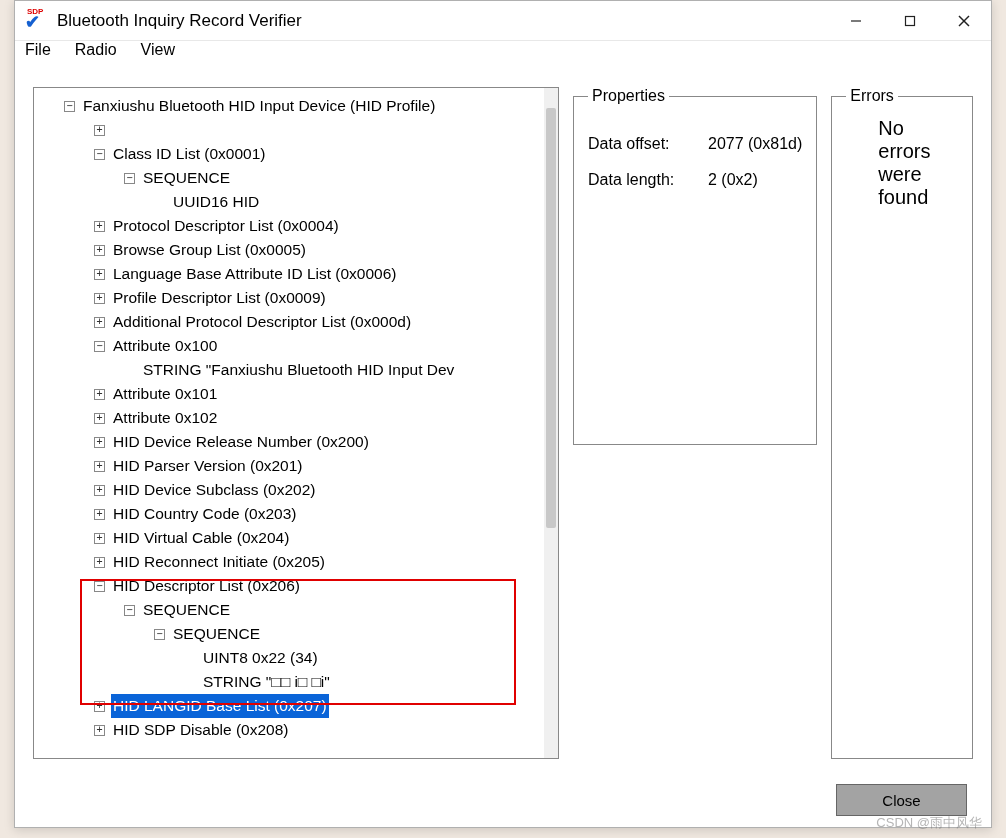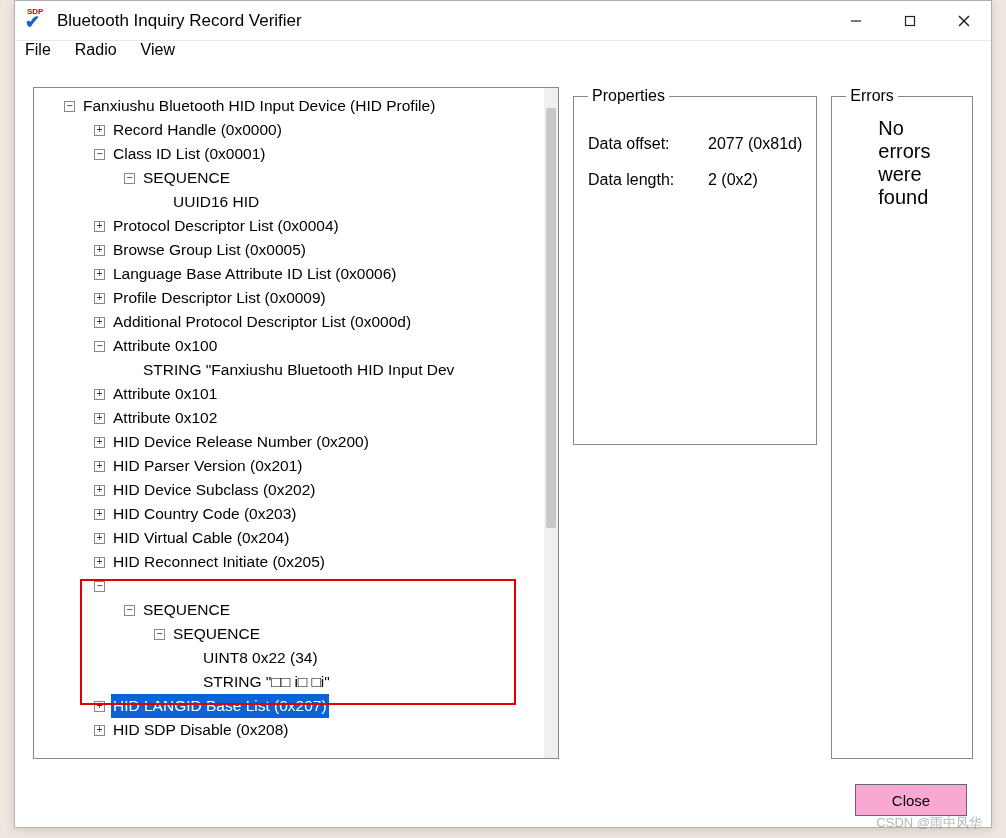--- a/index.html
+++ b/index.html
@@ -103,23 +103,23 @@
   .prop-row { display:flex; margin: 18px 0; font-size:16px; }
   .prop-label { width: 120px; }
   .footer {
     height: 54px;
     display:flex;
     justify-content:flex-end;
     align-items:center;
     padding: 0 24px;
   }
   .close-btn {
-    width: 112px; height: 32px;
+    width: 131px; height: 32px;
     border: 1px solid #666;
-    background:#f9a8d4;
+    background:#a3a3a3;
     font-size:15px;
     display:flex; align-items:center; justify-content:center;
   }
   
   .tree { font-size:15.5px; line-height: 24px; white-space:nowrap; }
   .row { display:flex; align-items:center; height:24px; }
   .pad { display:inline-block; height:24px; position:relative; }
   .exp {
     width:11px; height:11px;
     border:1px solid #888;
@@ -192,21 +192,20 @@
 
           <div class="row">
               <span class="pad" style="width:30px"></span>
               <span class="exp">−</span>
               <span class="lbl">Fanxiushu Bluetooth HID Input Device (HID Profile)</span>
             </div>
 
           <div class="row">
               <span class="pad" style="width:60px"></span>
               <span class="exp">+</span>
-              <span class="lbl">Record Handle (0x0000)</span>
             </div>
 
           <div class="row">
               <span class="pad" style="width:60px"></span>
               <span class="exp">−</span>
               <span class="lbl">Class ID List (0x0001)</span>
             </div>
           <div class="row">
               <span class="pad" style="width:90px"></span>
               <span class="exp">−</span>
@@ -292,20 +291,21 @@
             </div>
           <div class="row">
               <span class="pad" style="width:60px"></span>
               <span class="exp">+</span>
               <span class="lbl">HID Reconnect Initiate (0x205)</span>
             </div>
 
           <div class="row">
               <span class="pad" style="width:60px"></span>
               <span class="exp">−</span>
+              <span class="lbl">HID Descriptor List (0x206)</span>
             </div>
           <div class="row">
               <span class="pad" style="width:90px"></span>
               <span class="exp">−</span>
               <span class="lbl">SEQUENCE</span>
             </div>
           <div class="row">
               <span class="pad" style="width:120px"></span>
               <span class="exp">−</span>
               <span class="lbl">SEQUENCE</span>

